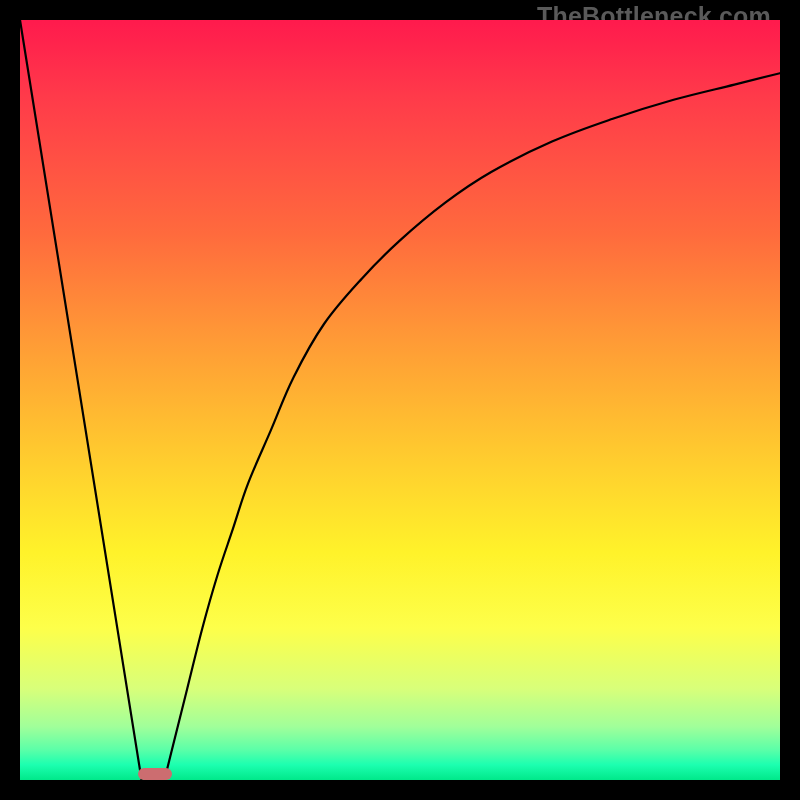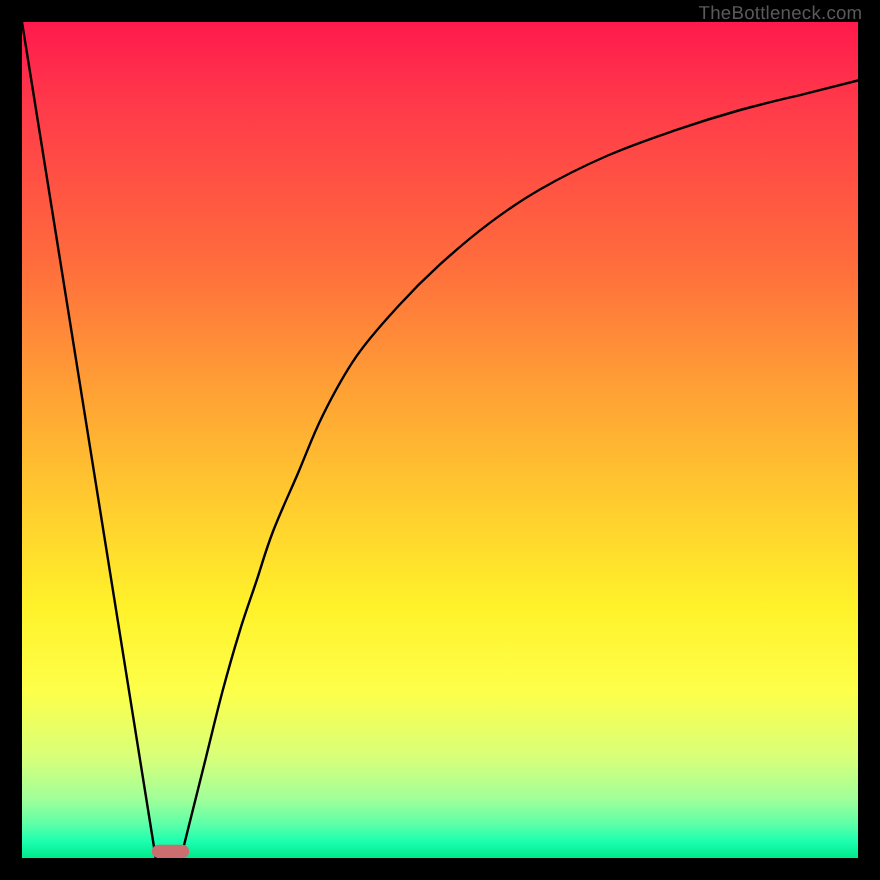--- a/index.html
+++ b/index.html
@@ -43,24 +43,24 @@
       #00e88a 100%
     );
   }
   .curve-svg {
     position: absolute;
     inset: 0;
   }
   .watermark {
     position: absolute;
     top: 2px;
-    right: 16px;
+    right: 29px;
     color: #5a5a5a;
-    font-size: 17px;
-    font-weight: 400;
+    font-size: 25px;
+    font-weight: 700;
     letter-spacing: 0.2px;
     user-select: none;
   }
   .marker {
     position: absolute;
     border-radius: 8px;
   }
 </style>
 </head>
 <body>

